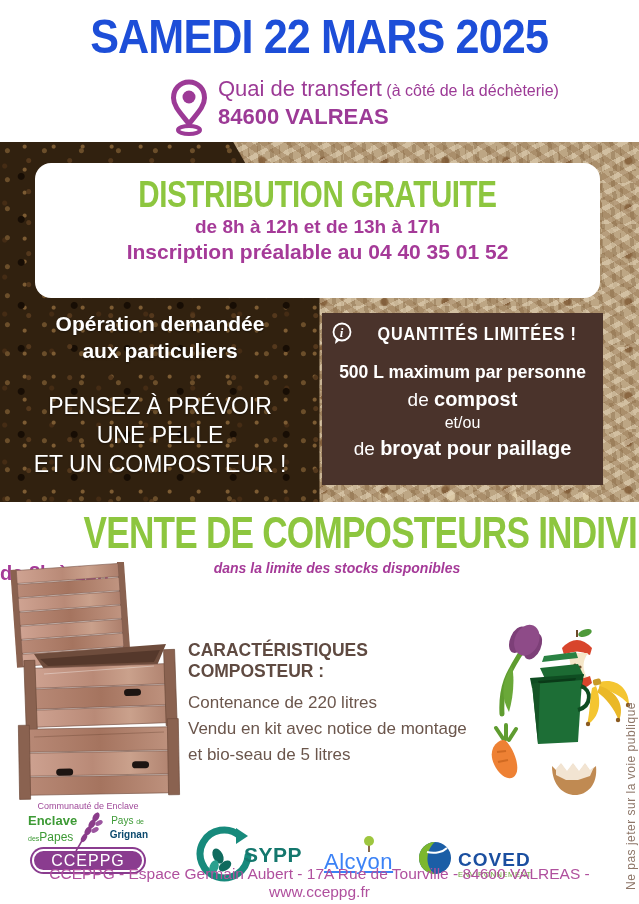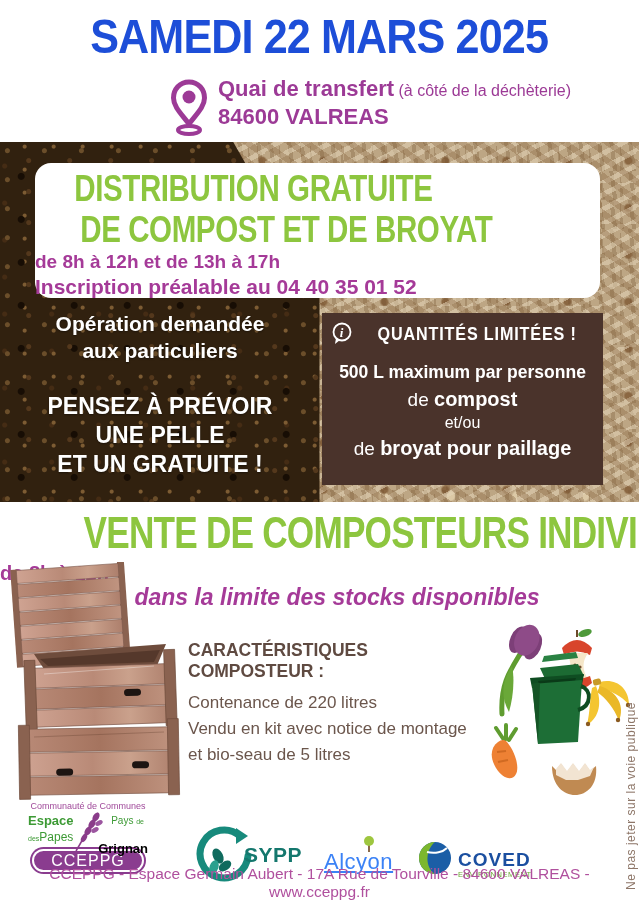--- a/index.html
+++ b/index.html
@@ -7,21 +7,21 @@
   .poster{position:relative;width:639px;height:904px;margin:0 auto;background:#fff;
           font-family:"Liberation Sans",sans-serif;overflow:hidden;}
 
   
   .date-title{position:absolute;top:8px;left:0;width:100%;text-align:center;
               color:#1d4ed8;font-weight:bold;font-size:49px;white-space:nowrap;}
   .date-title span{display:inline-block;transform:scaleX(.88);transform-origin:center;letter-spacing:-1px;}
   .loc{position:absolute;top:76px;left:170px;display:flex;align-items:flex-start;}
   .loc svg{flex:0 0 auto;margin-top:2px;}
   .loc-text{margin-left:10px;color:#9c3a96;line-height:26px;}
-  .loc-name{font-weight:bold;font-size:22px;}
+  .loc-name{font-weight:normal;font-size:22px;}
   .loc-note{font-size:16px;}
   .loc-city{font-weight:bold;font-size:22px;}
 
   
   .band{position:absolute;top:142px;left:0;width:639px;height:360px;overflow:hidden;}
   .chips-bg{position:absolute;inset:0;background-color:#bda684;
     background-image:
       repeating-linear-gradient(35deg,rgba(139,104,66,.38) 0 6px,transparent 6px 15px),
       repeating-linear-gradient(-28deg,rgba(228,212,184,.55) 0 5px,transparent 5px 13px),
       repeating-linear-gradient(82deg,rgba(111,77,43,.28) 0 4px,transparent 4px 12px),
@@ -31,62 +31,62 @@
   .soil-bg{position:absolute;inset:0;background-color:#31210f;
     background-image:
       radial-gradient(circle at 20% 30%,#6b4e2a 0 2px,transparent 3px),
       radial-gradient(circle at 70% 60%,#54381c 0 2px,transparent 3px),
       radial-gradient(circle at 40% 80%,#170d04 0 3px,transparent 4px),
       radial-gradient(circle at 85% 20%,#7d5c33 0 1.5px,transparent 2.5px),
       radial-gradient(circle at 10% 65%,#452c14 0 2px,transparent 3px);
     background-size:37px 29px,41px 31px,53px 43px,29px 23px,47px 37px;
     clip-path:polygon(0 0,36.5% 0,50% 42%,50% 100%,0 100%);}
   .hero-card{position:absolute;left:35px;top:21px;width:565px;height:135px;background:#fff;
-             border-radius:16px;padding-top:5px;}
+             border-radius:16px;text-align:center;padding-top:11px;}
   .hero-title{color:#8dc63f;font-weight:bold;font-size:36px;line-height:41px;white-space:nowrap;}
   .hero-title span{display:inline-block;transform:scaleX(.82);transform-origin:center;letter-spacing:-.5px;}
   .hero-hours{color:#a53a98;font-weight:bold;font-size:19px;margin-top:1px;}
   .hero-reg{color:#a53a98;font-weight:bold;font-size:21px;margin-top:2px;}
   .left-note{position:absolute;left:0;top:168px;width:320px;text-align:center;color:#fff;
              font-weight:bold;font-size:21px;line-height:27px;text-shadow:0 1px 2px rgba(0,0,0,.4);}
   .reminder{position:absolute;left:0;top:250px;width:320px;text-align:center;color:#fff;
-            font-weight:bold;font-size:23px;line-height:29px;text-shadow:0 1px 2px rgba(0,0,0,.4);}
+            font-weight:normal;font-size:23px;line-height:29px;text-shadow:0 1px 2px rgba(0,0,0,.4);}
   .limits-box{position:absolute;left:322px;top:171px;width:281px;height:172px;background:#4a332b;
               color:#fff;text-align:center;padding-top:9px;}
   .limits-title{display:flex;align-items:center;justify-content:center;gap:7px;
                 font-weight:bold;font-size:19px;letter-spacing:1px;white-space:nowrap;}
   .limits-title .t{display:inline-block;transform:scaleX(.85);transform-origin:center;}
   .limits-max{font-weight:bold;font-size:17.5px;margin-top:16px;}
   .limits-line{font-size:19px;margin-top:5px;}
   .limits-line b{font-size:20px;}
   .limits-or{font-size:16px;margin-top:3px;}
 
   
   .sale-title{position:absolute;top:508px;left:0;width:100%;text-align:center;color:#8dc63f;
               font-weight:bold;font-size:44px;white-space:nowrap;}
   .sale-title span{display:inline-block;transform:scaleX(.8);transform-origin:center;letter-spacing:-1px;}
   .sale-hours{position:absolute;top:562px;left:0;width:100%;text-align:left;
               color:#a53a98;font-weight:bold;font-size:20px;}
-  .stock-note{position:absolute;top:584px;left:0;width:100%;text-align:center;
-              color:#a53a98;font-weight:bold;font-style:italic;font-size:23px;padding-left:35px;}
+  .stock-note{position:absolute;top:560px;left:0;width:100%;text-align:center;
+              color:#a53a98;font-weight:bold;font-style:italic;font-size:14px;padding-left:35px;}
   .composter{position:absolute;left:4px;top:562px;}
   .specs{position:absolute;left:188px;top:640px;width:300px;color:#6b564c;}
   .specs-title{color:#5f4a41;font-weight:bold;font-size:17.5px;margin-bottom:8px;}
   .specs-line{font-size:17px;line-height:26px;}
   .price-line{color:#5f4a41;font-weight:bold;font-size:19.5px;margin-top:28px;}
   .food-art{position:absolute;left:482px;top:624px;}
 
   
   .cceppg{position:absolute;left:28px;top:801px;width:120px;text-align:center;}
   .cc-line1{color:#a04a9a;font-size:9px;white-space:nowrap;}
   .cc-grid{position:relative;height:34px;margin-top:2px;}
   .cc-enclave{position:absolute;left:0;top:0;color:#3d9a35;font-weight:bold;font-size:13px;}
   .cc-papes{position:absolute;left:0;top:17px;color:#3d9a35;font-size:12px;}
   .cc-pays{position:absolute;right:4px;top:2px;color:#3d9a35;font-size:10px;}
-  .cc-grignan{position:absolute;right:0;top:28px;color:#000000;font-weight:bold;font-size:13px;}
+  .cc-grignan{position:absolute;right:0;top:16px;color:#0c4a6e;font-weight:bold;font-size:10px;}
   .cc-small{font-size:7px;}
   .cc-sprig{position:absolute;left:44px;top:-4px;}
   .cc-pill{margin:2px auto 0;width:112px;height:23px;background:#8a3c8f;border-radius:12px;
            box-shadow:inset 0 0 0 2px #fff,0 0 0 2px #8a3c8f;color:#fff;font-size:16px;
            line-height:23px;letter-spacing:1px;}
   .partners{position:absolute;left:196px;top:826px;display:flex;align-items:center;}
   .sypp{display:flex;align-items:center;}
   .sypp-text{color:#14776d;font-weight:bold;font-size:21px;margin-left:-10px;letter-spacing:.5px;}
   .alcyon{position:relative;margin-left:22px;margin-top:14px;}
   .alcyon-text{color:#3b82f6;font-size:22px;letter-spacing:.5px;text-decoration:underline;}
@@ -124,36 +124,33 @@
   </div>
 
   <div class="band">
     <div class="chips-bg"></div>
     <div class="soil-bg"></div>
 
     <div class="hero-card">
       <div class="hero-title">
         <span>DISTRIBUTION GRATUITE</span>
       </div>
-      <div class="hero-title">
-        <span>DE COMPOST ET DE BROYAT</span>
-      </div>
       <div class="hero-hours">de 8h à 12h et de 13h à 17h</div>
       <div class="hero-reg">Inscription préalable au 04 40 35 01 52</div>
     </div>
 
     <div class="left-note">
       <div>Opération demandée</div>
       <div>aux particuliers</div>
     </div>
 
     <div class="reminder">
       <div>PENSEZ À PRÉVOIR</div>
       <div>UNE PELLE</div>
-      <div>ET UN GRATUITE !</div>
+      <div>ET UN COMPOSTEUR !</div>
     </div>
 
     <div class="limits-box">
       <div class="limits-title">
         <svg width="22" height="24" viewBox="0 0 22 24">
           <circle cx="11" cy="10" r="8.5" fill="none" stroke="#ffffff" stroke-width="1.8"></circle>
           <polygon points="5,16 9,18 4,22" fill="#ffffff"></polygon>
           <text x="11" y="14.5" text-anchor="middle" font-family="Liberation Serif, serif" font-style="italic" font-weight="bold" font-size="13" fill="#ffffff">i</text>
         </svg>
         <span class="t">QUANTITÉS LIMITÉES !</span>
@@ -282,32 +279,32 @@
       <path d="M15 128 L24 127 M16 138 L26 136" stroke="#d06a22" stroke-width="2"></path>
     </g>
 
     <g>
       <path d="M70 142 C70 162 82 171 93 171 C105 171 116 161 114 142 L108 147 L103 140 L97 148 L91 140 L85 148 L79 140 L74 146 Z" fill="#c08a52"></path>
       <polygon points="74,145 79,139 85,147 91,139 97,147 103,139 108,146 112,143 108,152 96,156 84,156 74,151" fill="#f2e4d2"></polygon>
     </g>
   </svg>
 
   <div class="cceppg">
-    <div class="cc-line1">Communauté de Communes</div>
+    <div class="cc-line1">Communauté de Enclave</div>
     <div class="cc-grid">
       <svg class="cc-sprig" width="34" height="44" viewBox="0 0 34 44">
         <line x1="4" y1="42" x2="26" y2="4" stroke="#8a3c8a" stroke-width="1.5"></line>
         <ellipse cx="24" cy="8" rx="3" ry="5" fill="#8a3c8a" transform="rotate(30 24 8)"></ellipse>
         <ellipse cx="20" cy="15" rx="3" ry="5" fill="#8a3c8a" transform="rotate(30 20 15)"></ellipse>
         <ellipse cx="16" cy="22" rx="3" ry="5" fill="#8a3c8a" transform="rotate(30 16 22)"></ellipse>
         <ellipse cx="12" cy="29" rx="2.6" ry="4.4" fill="#8a3c8a" transform="rotate(30 12 29)"></ellipse>
         <ellipse cx="27" cy="14" rx="2.4" ry="4" fill="#9c56a0" transform="rotate(60 27 14)"></ellipse>
         <ellipse cx="23" cy="21" rx="2.4" ry="4" fill="#9c56a0" transform="rotate(60 23 21)"></ellipse>
       </svg>
-      <div class="cc-enclave">Espace</div>
+      <div class="cc-enclave">Enclave</div>
       <div class="cc-papes"><span class="cc-small">des</span><span>Papes</span></div>
       <div class="cc-pays"><span>Pays</span> <span class="cc-small">de</span></div>
       <div class="cc-grignan">Grignan</div>
     </div>
     <div class="cc-pill">CCEPPG</div>
   </div>
 
   <div class="partners">
     <div class="sypp">
       <svg width="58" height="58" viewBox="0 0 58 58">

